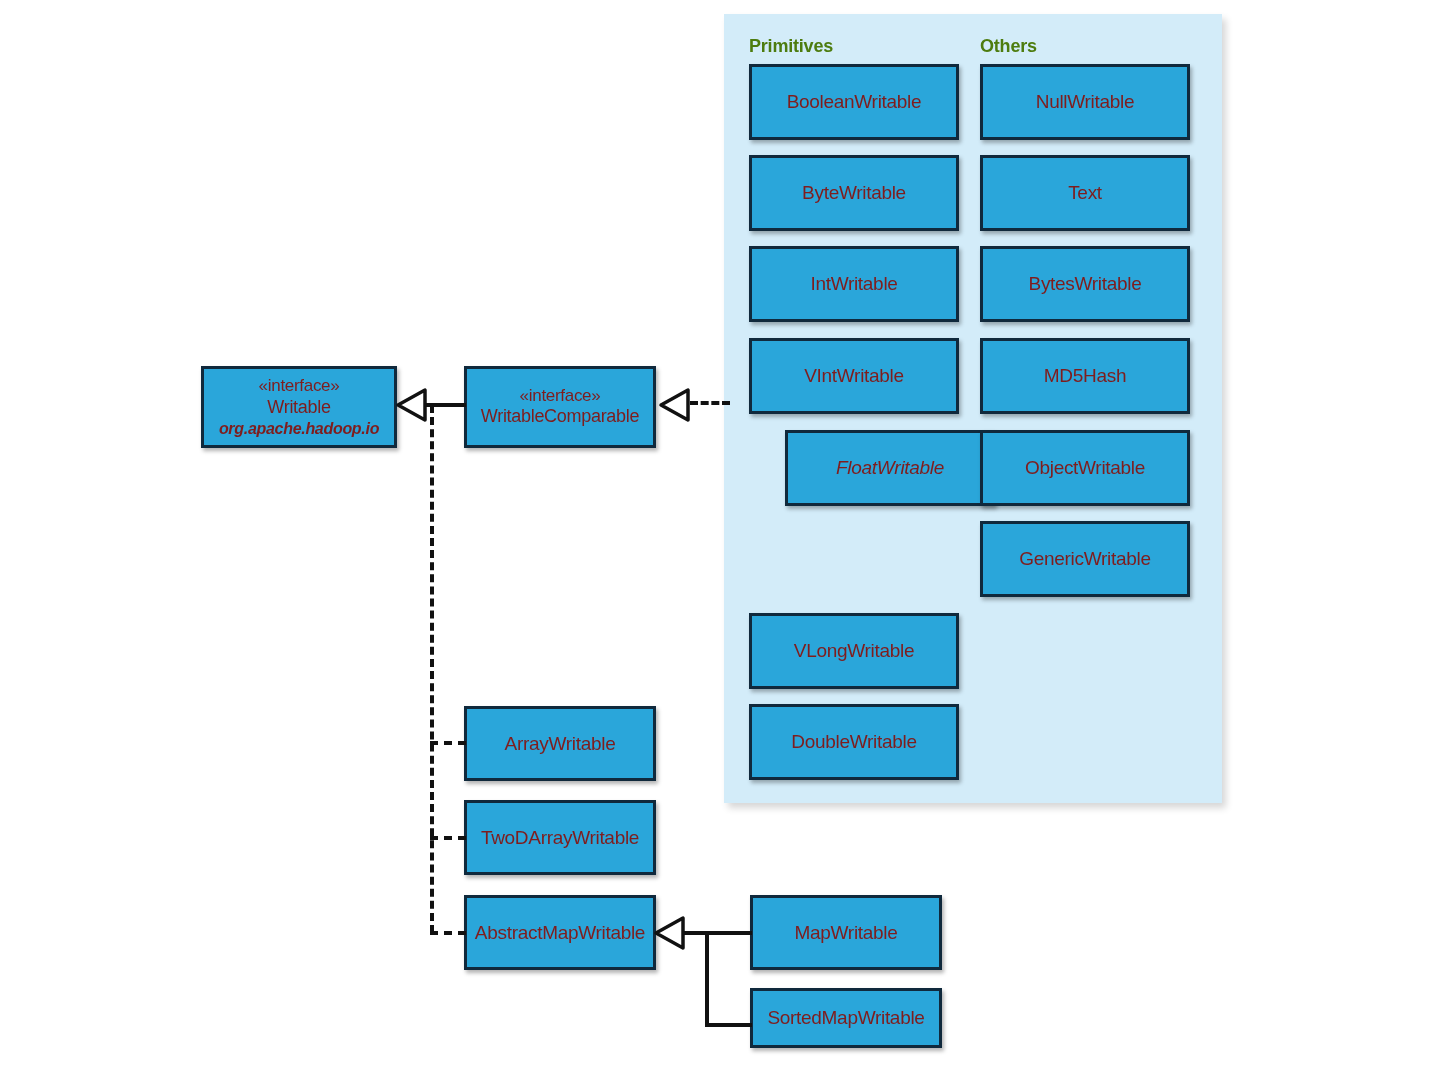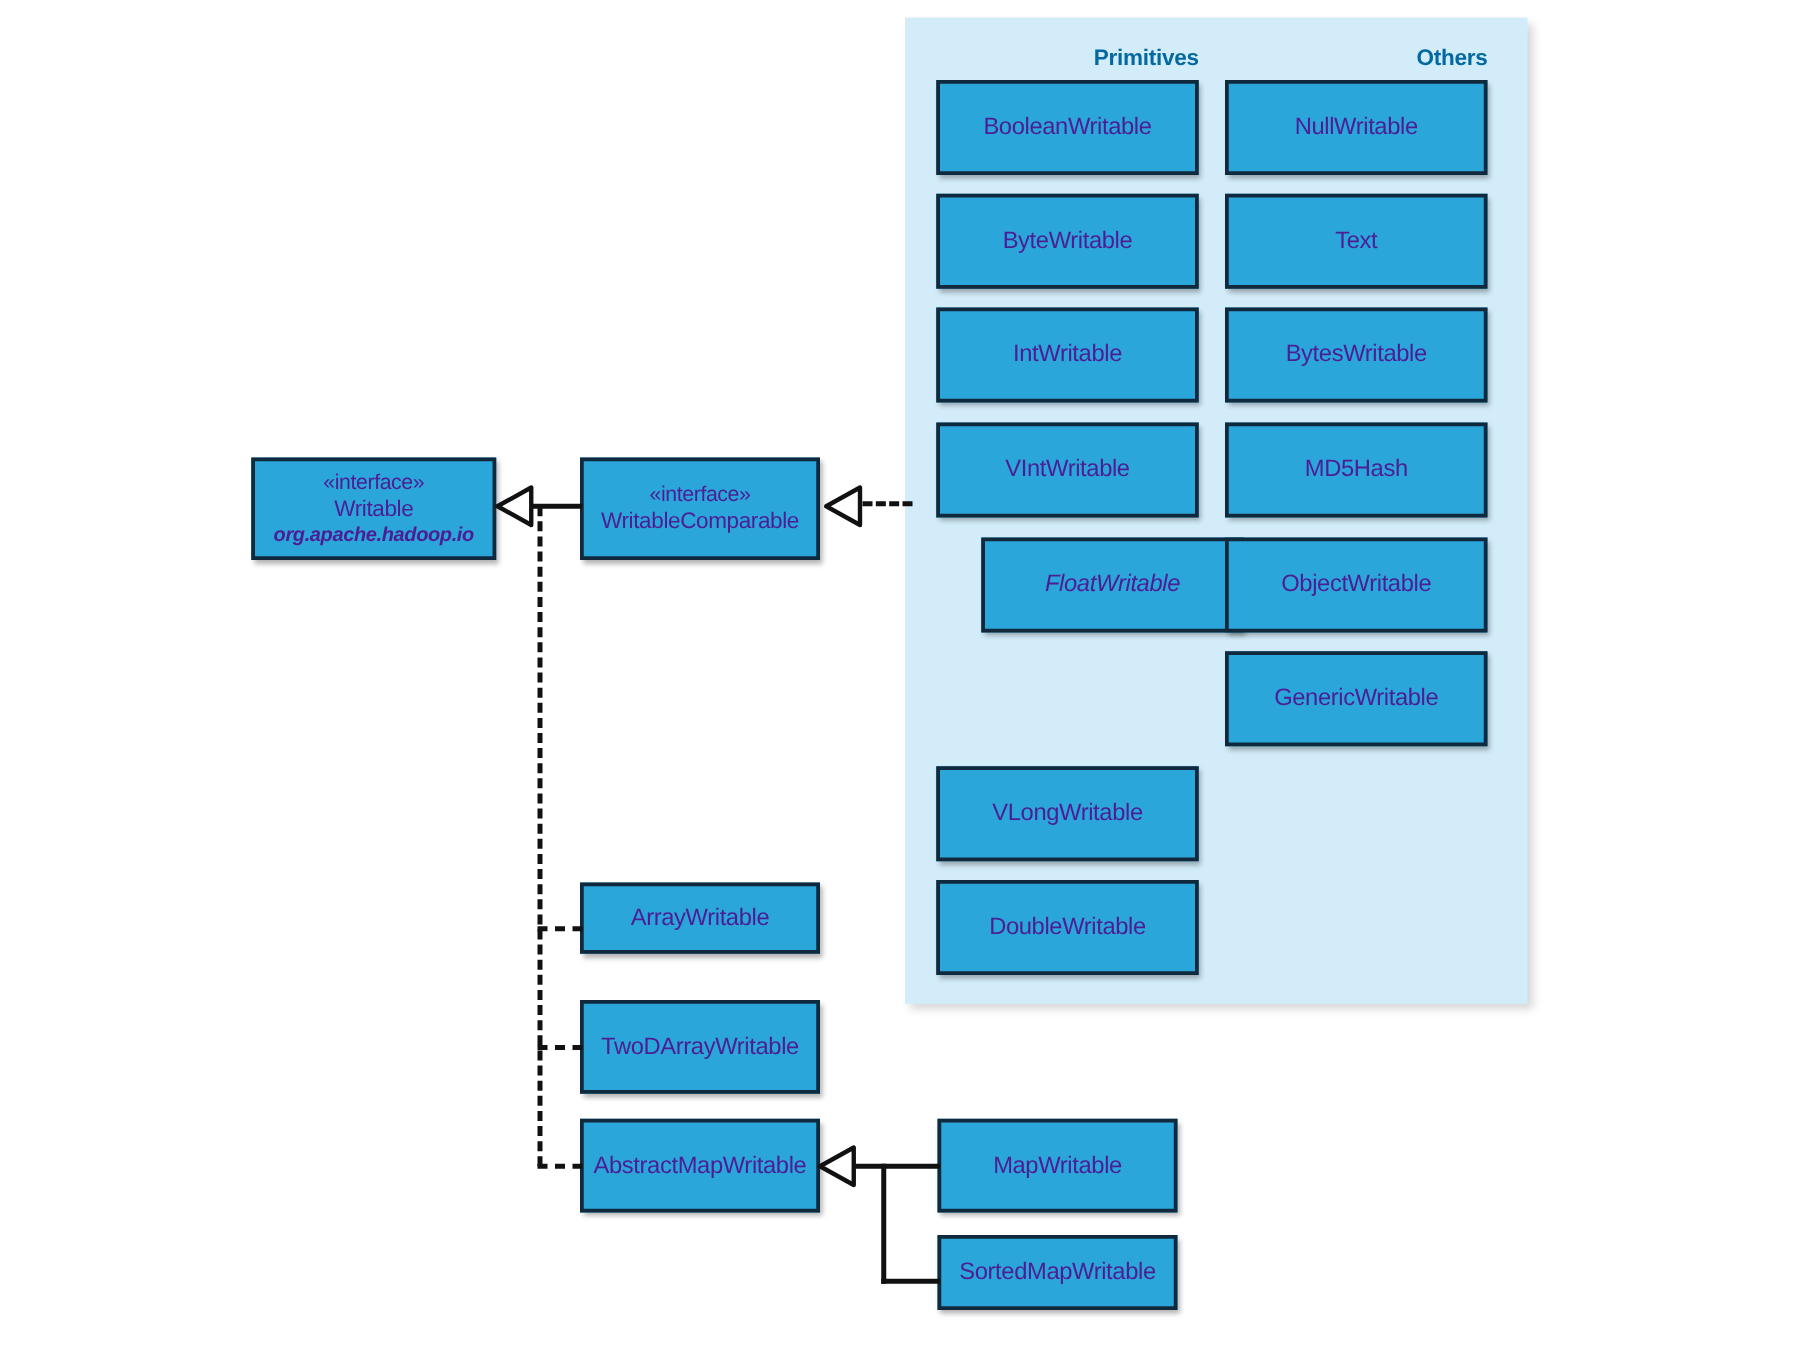--- a/index.html
+++ b/index.html
@@ -26,37 +26,37 @@
     top: 14px;
     width: 498px;
     height: 789px;
     background: #d3ecf9;
     box-shadow: 4px 5px 7px rgba(0,0,0,0.16);
   }
   .group-header {
     position: absolute;
     font-size: 18px;
     font-weight: bold;
-    color: #0369a1;
-    text-align: right;
+    color: #4d7c0f;
+    text-align: left;
     letter-spacing: -0.2px;
   }
   .group-header.primitives { left: 749px; top: 36px; width: 210px; }
   .group-header.others     { left: 980px; top: 36px; width: 210px; }
 
   
   .cbox {
     position: absolute;
     background: #2aa6da;
     border: 3px solid #10293c;
     box-sizing: border-box;
     display: flex;
     align-items: center;
     justify-content: center;
-    color: #4c1d95;
+    color: #7f1d1d;
     font-size: 19px;
     font-weight: 400;
     text-align: center;
     line-height: 1.15;
     box-shadow: 2px 3px 4px rgba(0,0,0,0.30);
     letter-spacing: -0.3px;
   }
   .cbox .lbl { display: block; padding: 0 4px; }
 
   .cbox.iface {
@@ -153,21 +153,21 @@
     <span class="stereo">«interface»</span>
     <span class="name">Writable</span>
     <span class="pkg">org.apache.hadoop.io</span>
   </div>
 
   <div class="cbox iface" style="left:464px; top:366px; width:192px; height:82px;">
     <span class="stereo">«interface»</span>
     <span class="name">WritableComparable</span>
   </div>
 
-  <div class="cbox" style="left:464px; top:706px; width:192px; height:57px;">
+  <div class="cbox" style="left:464px; top:706px; width:192px; height:75px;">
     <span class="lbl">ArrayWritable</span>
   </div>
   <div class="cbox" style="left:464px; top:800px; width:192px; height:75px;">
     <span class="lbl">TwoDArrayWritable</span>
   </div>
   <div class="cbox" style="left:464px; top:895px; width:192px; height:75px;">
     <span class="lbl">AbstractMapWritable</span>
   </div>
 
   <div class="cbox" style="left:750px; top:895px; width:192px; height:75px;">

